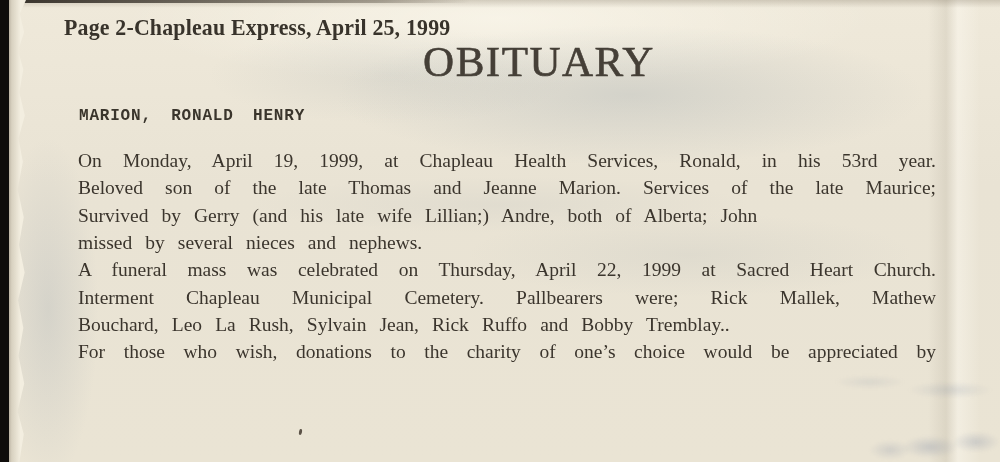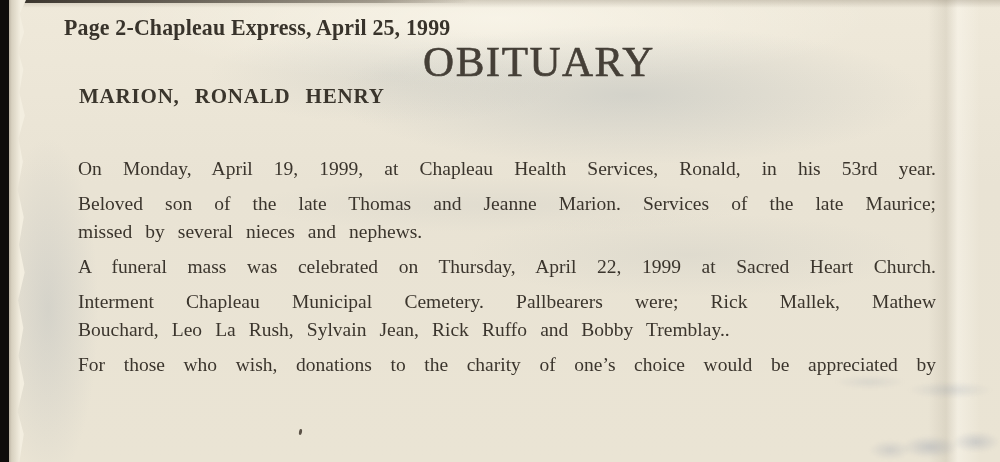--- a/index.html
+++ b/index.html
@@ -46,30 +46,30 @@
     transform:scaleX(0.95);transform-origin:left center;
     letter-spacing:0.2px;white-space:nowrap;
   }
   .section-title{
     position:absolute;left:0;top:37px;width:944px;box-sizing:border-box;
     padding-left:134px;text-align:center;
     font-size:43px;color:#453f37;letter-spacing:1.5px;
     -webkit-text-stroke:0.6px #453f37;white-space:nowrap;
   }
   .deceased-name{
-    position:absolute;left:79px;top:84px;
-    font-size:21px;font-weight:bold;color:#3a352c;
-    letter-spacing:0.8px;word-spacing:9px;white-space:nowrap;
+    position:absolute;left:79px;top:107px;
+    font-size:16px;font-weight:bold;color:#3a352c;
+    letter-spacing:0.8px;word-spacing:9px;white-space:nowrap;font-family:Liberation Mono, monospace;
   }
   .obituary-body{
     position:absolute;left:78px;top:147px;width:858px;
     font-size:19.5px;line-height:27.35px;color:#3b352d;
   }
   .line{min-height:27.35px;}
-  .l-just{text-align:justify;text-align-last:justify;word-spacing:2px;margin-top:8px;}
+  .l-just{text-align:justify;text-align-last:justify;word-spacing:2px;}
   .l-short{text-align:left;word-spacing:0.42em;}
   
   .ink-speck{
     position:absolute;left:299px;top:429px;width:3px;height:6px;
     background:rgba(55,45,35,0.8);border-radius:40% 60% 50% 50%;transform:rotate(12deg);
   }
   
   .page-showthrough{
     position:absolute;right:0;bottom:0;width:220px;height:110px;pointer-events:none;
     background:
@@ -89,20 +89,21 @@
   <div class="top-soft"></div>
   <div class="top-shadow"></div>
 
   <div class="page-header">Page 2-Chapleau Express, April 25, 1999</div>
   <div class="section-title">OBITUARY</div>
   <div class="deceased-name">MARION, RONALD HENRY</div>
 
   <div class="obituary-body">
     <div class="line l-just">On Monday, April 19, 1999, at Chapleau Health Services, Ronald, in his 53rd year.</div>
     <div class="line l-just">Beloved son of the late Thomas and Jeanne Marion. Services of the late Maurice;</div>
+    <div class="line l-short">Survived by Gerry (and his late wife Lillian;) Andre, both of Alberta; John</div>
     <div class="line l-short">missed by several nieces and nephews.</div>
     <div class="line l-just">A funeral mass was celebrated on Thursday, April 22, 1999 at Sacred Heart Church.</div>
     <div class="line l-just">Interment Chapleau Municipal Cemetery. Pallbearers were; Rick Mallek, Mathew</div>
     <div class="line l-short">Bouchard, Leo La Rush,  Sylvain Jean, Rick Ruffo and Bobby Tremblay..</div>
     <div class="line l-just">For those who wish, donations to the charity of one’s choice would be appreciated by</div>
   </div>
 
   <div class="ink-speck"></div>
   <div class="page-showthrough"></div>
 

